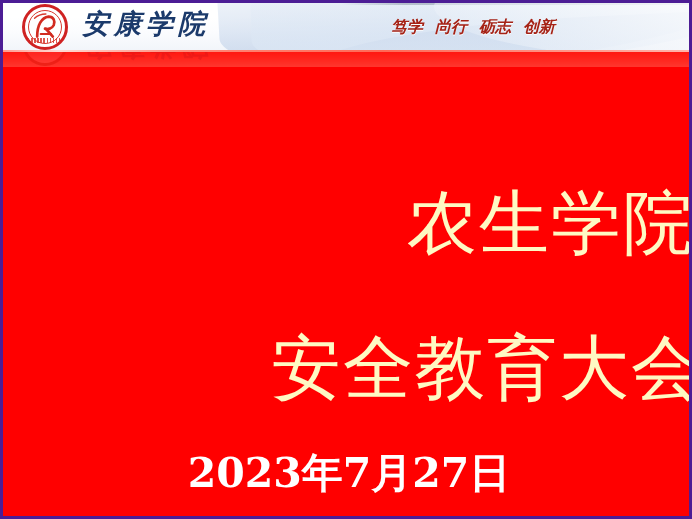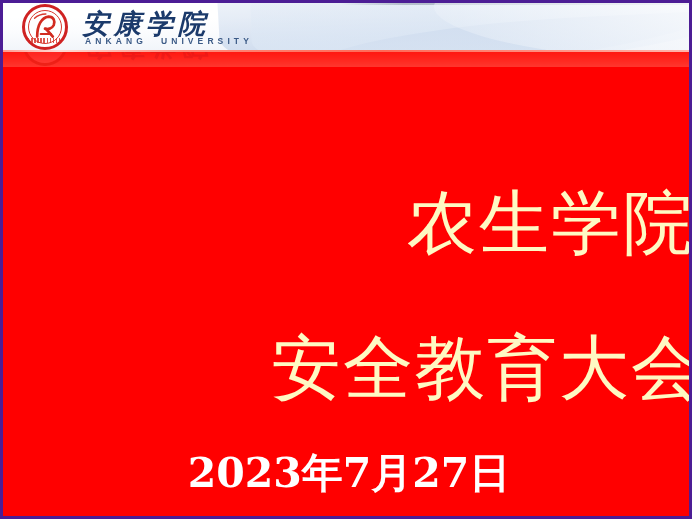--- a/index.html
+++ b/index.html
@@ -296,22 +296,22 @@
         <path d="M14 34 C14 21, 19 12, 27 11 C33 11, 35 16, 33 21 C31 25, 26 26, 23 25" fill="none" stroke="#d22b20" stroke-width="3.1" stroke-linecap="round"></path>
         <path d="M24 25 L32 34" fill="none" stroke="#d22b20" stroke-width="3.1" stroke-linecap="round"></path>
         <path d="M18 31 L30 31" fill="none" stroke="#d22b20" stroke-width="2.2" stroke-linecap="round"></path>
         <path d="M11 13 C15 9, 20 8, 24 8" fill="none" stroke="#d8392f" stroke-width="1.6" stroke-linecap="round"></path>
       </svg>
       <div class="seal-ring-text"></div>
     </div>
 
     <div class="uni-cn">安康学院</div>
 
-    <div class="uni-en"><span>ANKANG</span><span class="gap"></span><span>UNIVERSITY</span></div>
-
+
+    <div class="motto"><span>笃学</span><span>尚行</span><span>砺志</span><span>创新</span></div>
   </div>
 
   <div class="reflection">
     <div class="reflection-inner">
       <div class="refl-bg"></div>
       <div class="refl-seal"></div>
       <div class="refl-cn">安康学院</div>
 
       <div class="refl-motto"><span>笃学</span><span>尚行</span><span>砺志</span><span>创新</span></div>
     </div>

